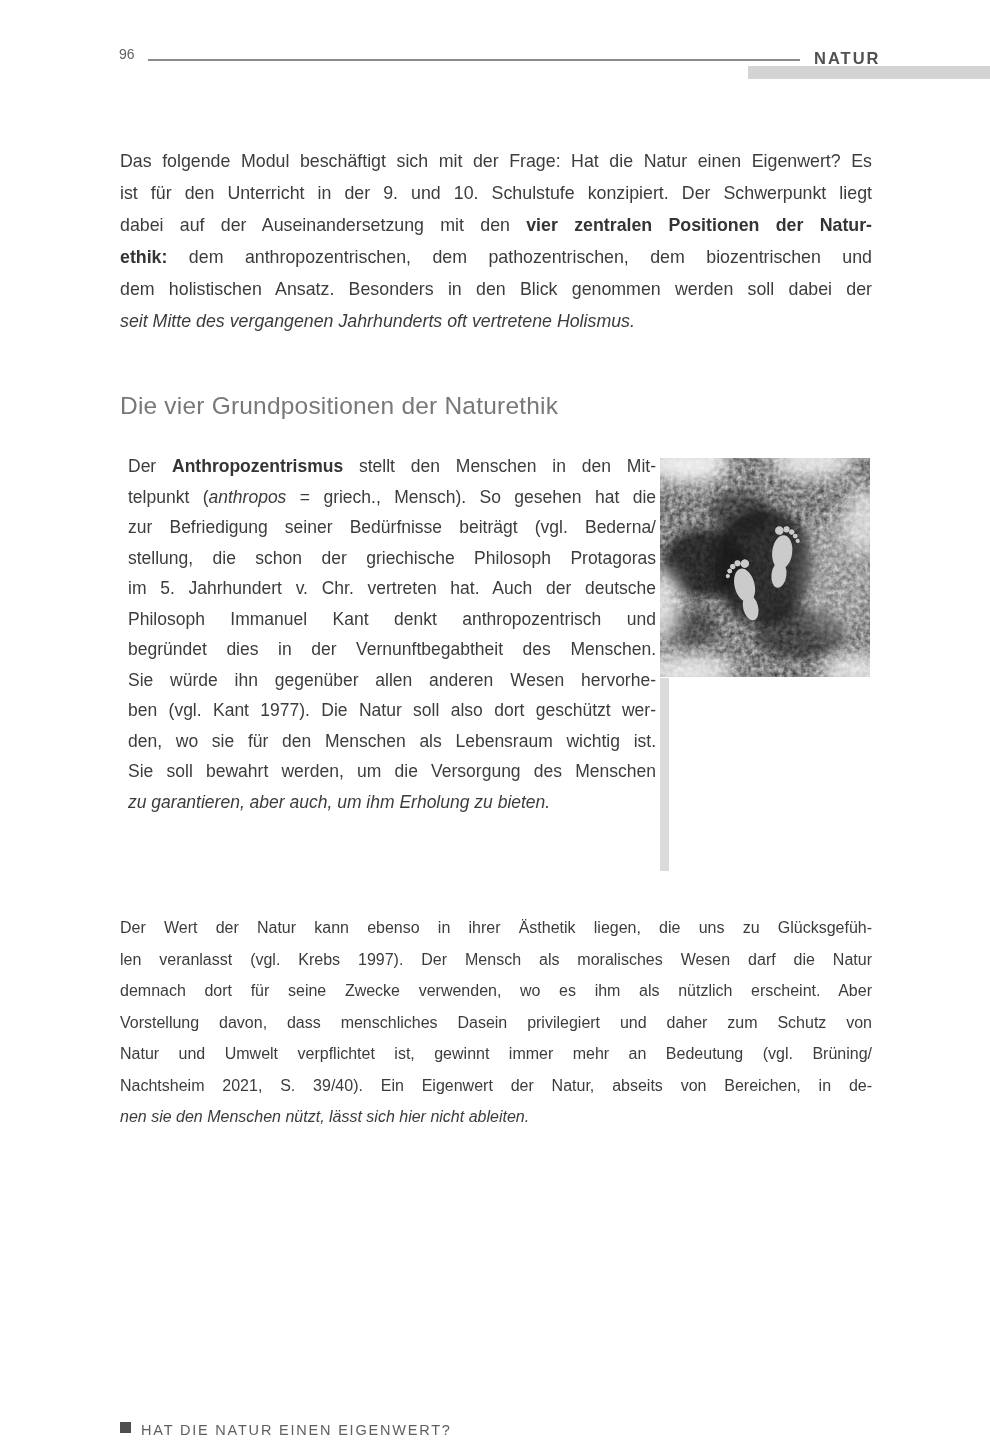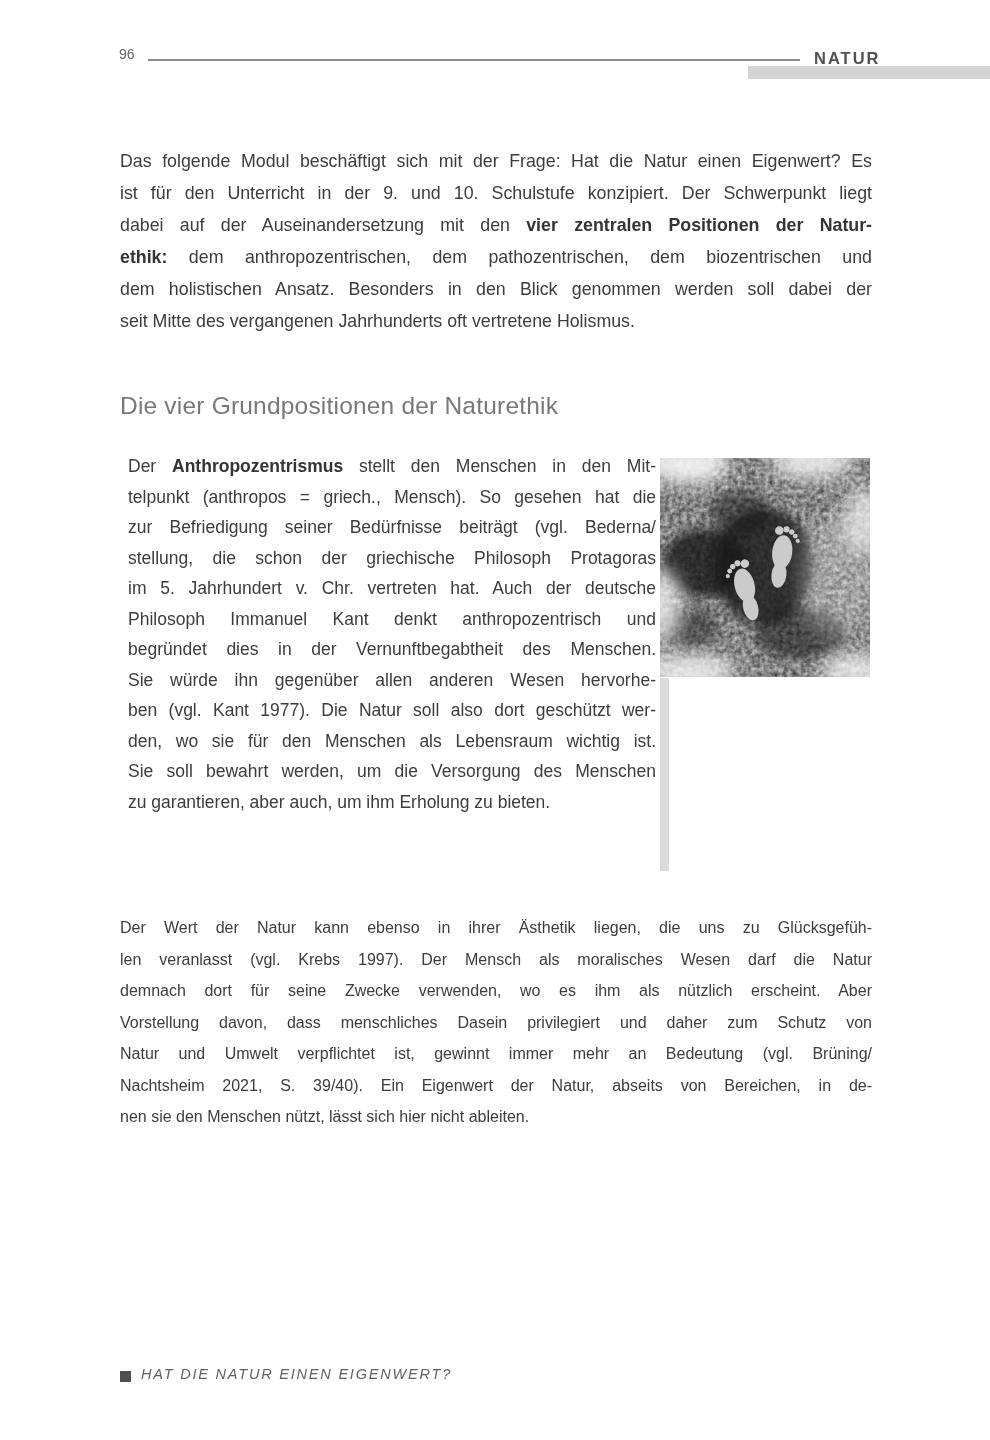--- a/index.html
+++ b/index.html
@@ -29,23 +29,23 @@
     width:242px;height:13px;background:#d4d4d4;
   }
   
   .para{position:absolute;color:#3c3c3c;}
   .para .line{
     display:block;white-space:nowrap;
     text-align:justify;
     
     text-align-last:justify;
   }
-  .para .line.last{text-align-last:left;}
+  .para .line.last{text-align-last:left;font-style:italic;}
   .para .line span.b{font-weight:bold;color:#343434;}
-  .para .line span.i{}
+  .para .line span.i{font-style:italic;}
   .para-intro{
     left:120px;top:145px;width:752px;
     font-size:17.8px;
   }
   .para-intro .line{height:32px;line-height:32px;}
   .section-heading{
     position:absolute;left:120px;top:392px;
     font-size:24.5px;font-weight:400;color:#787878;margin:0;
     letter-spacing:0.2px;
   }
@@ -65,22 +65,22 @@
     position:absolute;left:660px;top:458px;
     width:210px;height:219px;overflow:hidden;
   }
   .figure svg{display:block;}
   .accent-bar{
     position:absolute;left:660px;top:678px;
     width:9px;height:193px;background:#dbdbdb;
   }
   
   .footer{
-    position:absolute;left:120px;top:1366px;
-    display:flex;align-items:flex-end;font-style:italic;
+    position:absolute;left:120px;top:1422px;
+    display:flex;align-items:flex-start;
   }
   .footer-square{
     width:11px;height:11px;background:#4f4f4f;
     margin-right:10px;flex:0 0 auto;
   }
   .footer-label{
     font-size:14.5px;letter-spacing:1.8px;color:#5f5f5f;
     text-transform:uppercase;white-space:nowrap;
   }
 </style>

